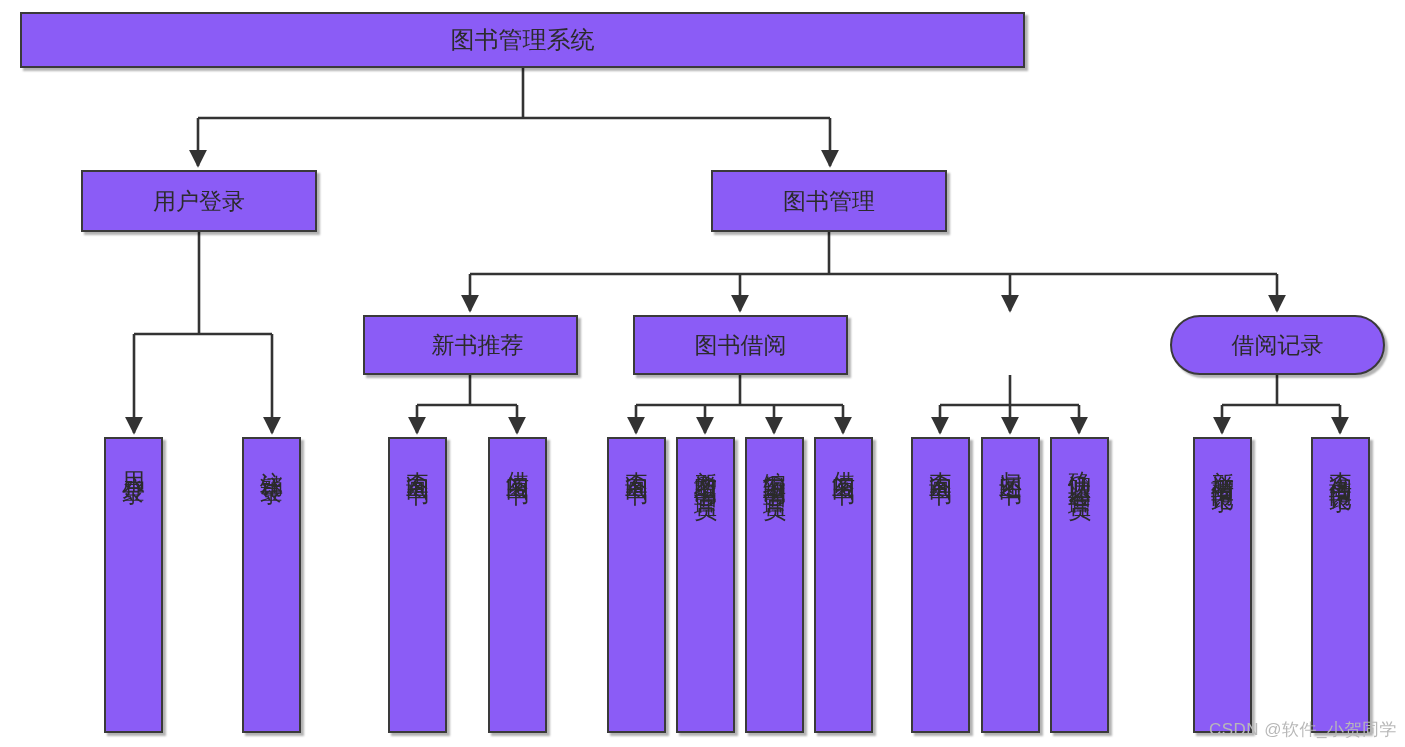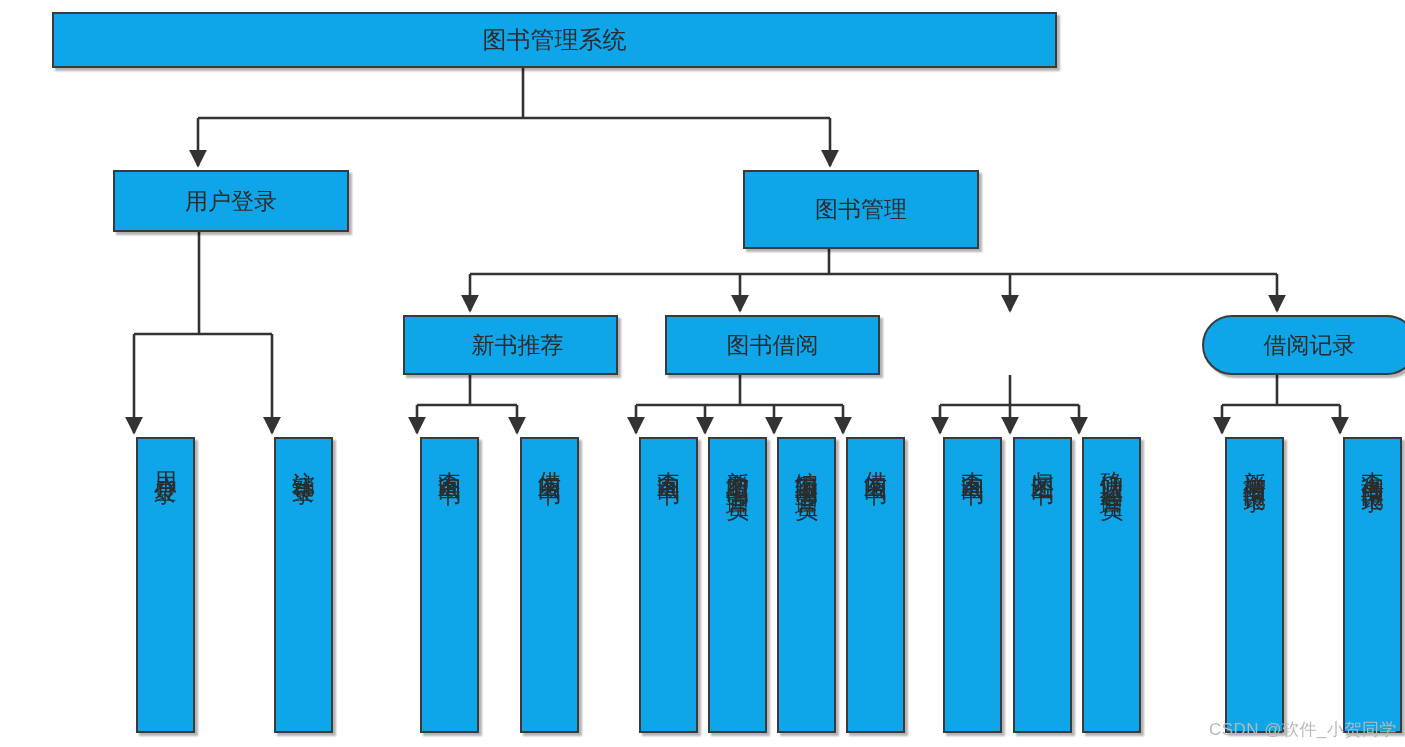--- a/index.html
+++ b/index.html
@@ -21,28 +21,27 @@
     position: absolute;
     left: 0;
     top: 0;
     width: 1405px;
     height: 747px;
     pointer-events: none;
   }
   .node {
     position: absolute;
     box-sizing: border-box;
-    background: #0ea5e9;
+    background: #8b5cf6;
     border: 2px solid #3a3a3a;
     box-shadow: 3px 3px 2px rgba(0,0,0,0.30);
     display: flex;
     align-items: center;
     justify-content: center;
     color: #2b2b2b;
-    margin-left: 32px;
   }
   .node .label {
     white-space: pre;
     line-height: 1.15;
     text-align: center;
   }
   .node.horiz .label {
     writing-mode: horizontal-tb;
     font-size: 23px;
   }
@@ -125,25 +124,25 @@
     </g>
   </svg>
 
   <div class="node horiz root" style="left:20px; top:12px; width:1005px; height:56px;">
     <span class="label">图书管理系统</span>
   </div>
 
   <div class="node horiz" style="left:81px; top:170px; width:236px; height:62px;">
     <span class="label">用户登录</span>
   </div>
-  <div class="node horiz" style="left:711px; top:170px; width:236px; height:79px;">
+  <div class="node horiz" style="left:711px; top:170px; width:236px; height:62px;">
     <span class="label">图书管理</span>
   </div>
 
-  <div class="node horiz" style="left:371px; top:315px; width:215px; height:60px;padding-left:14px;">
+  <div class="node horiz" style="left:363px; top:315px; width:215px; height:60px;padding-left:14px;">
     <span class="label">新书推荐</span>
   </div>
   <div class="node horiz" style="left:633px; top:315px; width:215px; height:60px;">
     <span class="label">图书借阅</span>
   </div>
   <div class="node horiz" style="left:1170px; top:315px; width:215px; height:60px;border-radius:30px;">
     <span class="label">借阅记录</span>
   </div>
 
   <div class="node vert" style="left:104px; top:437px; width:59px; height:296px;">

